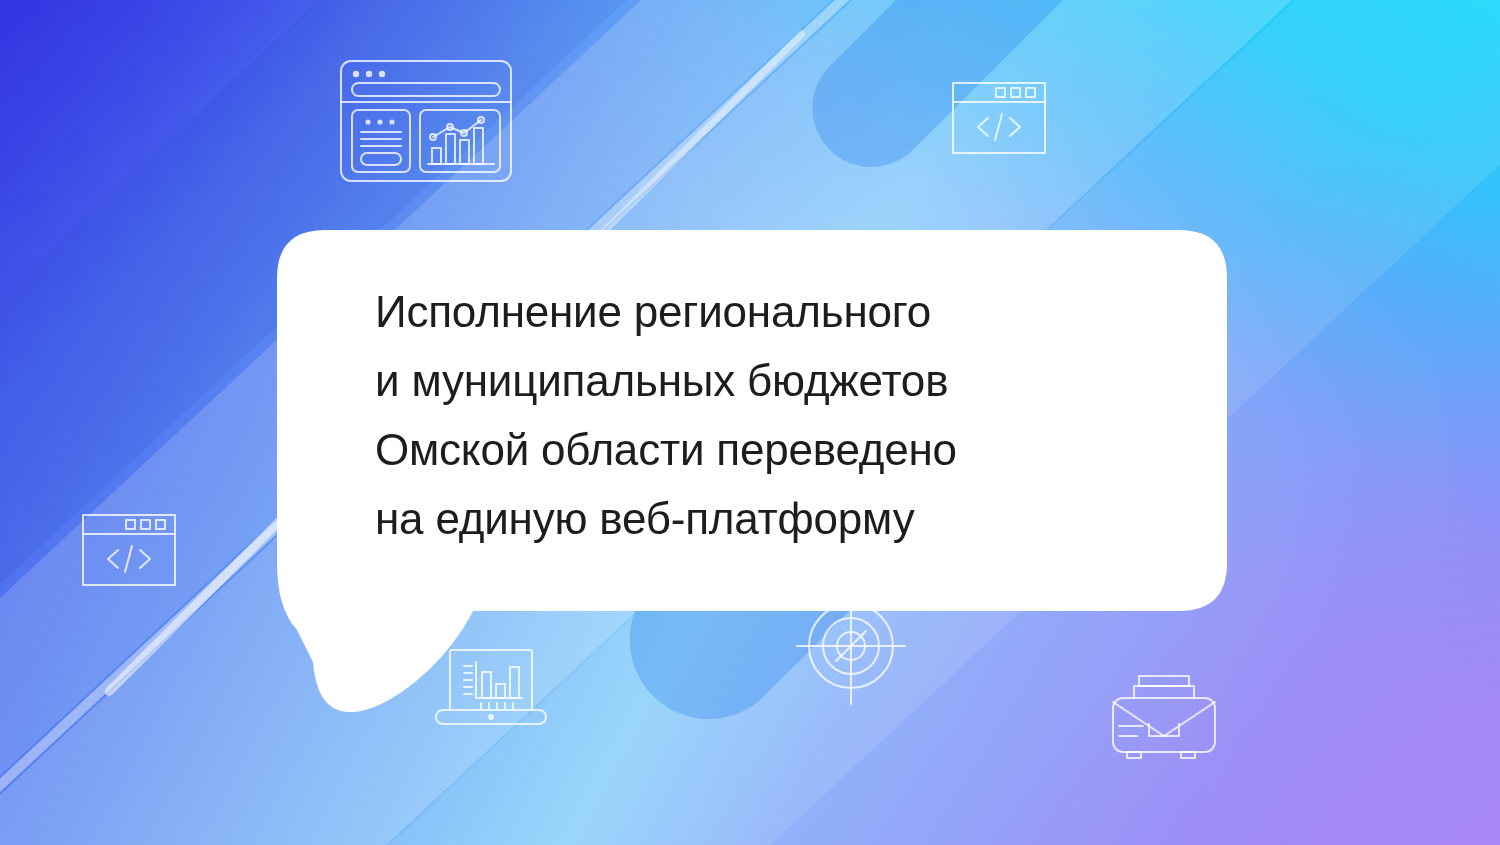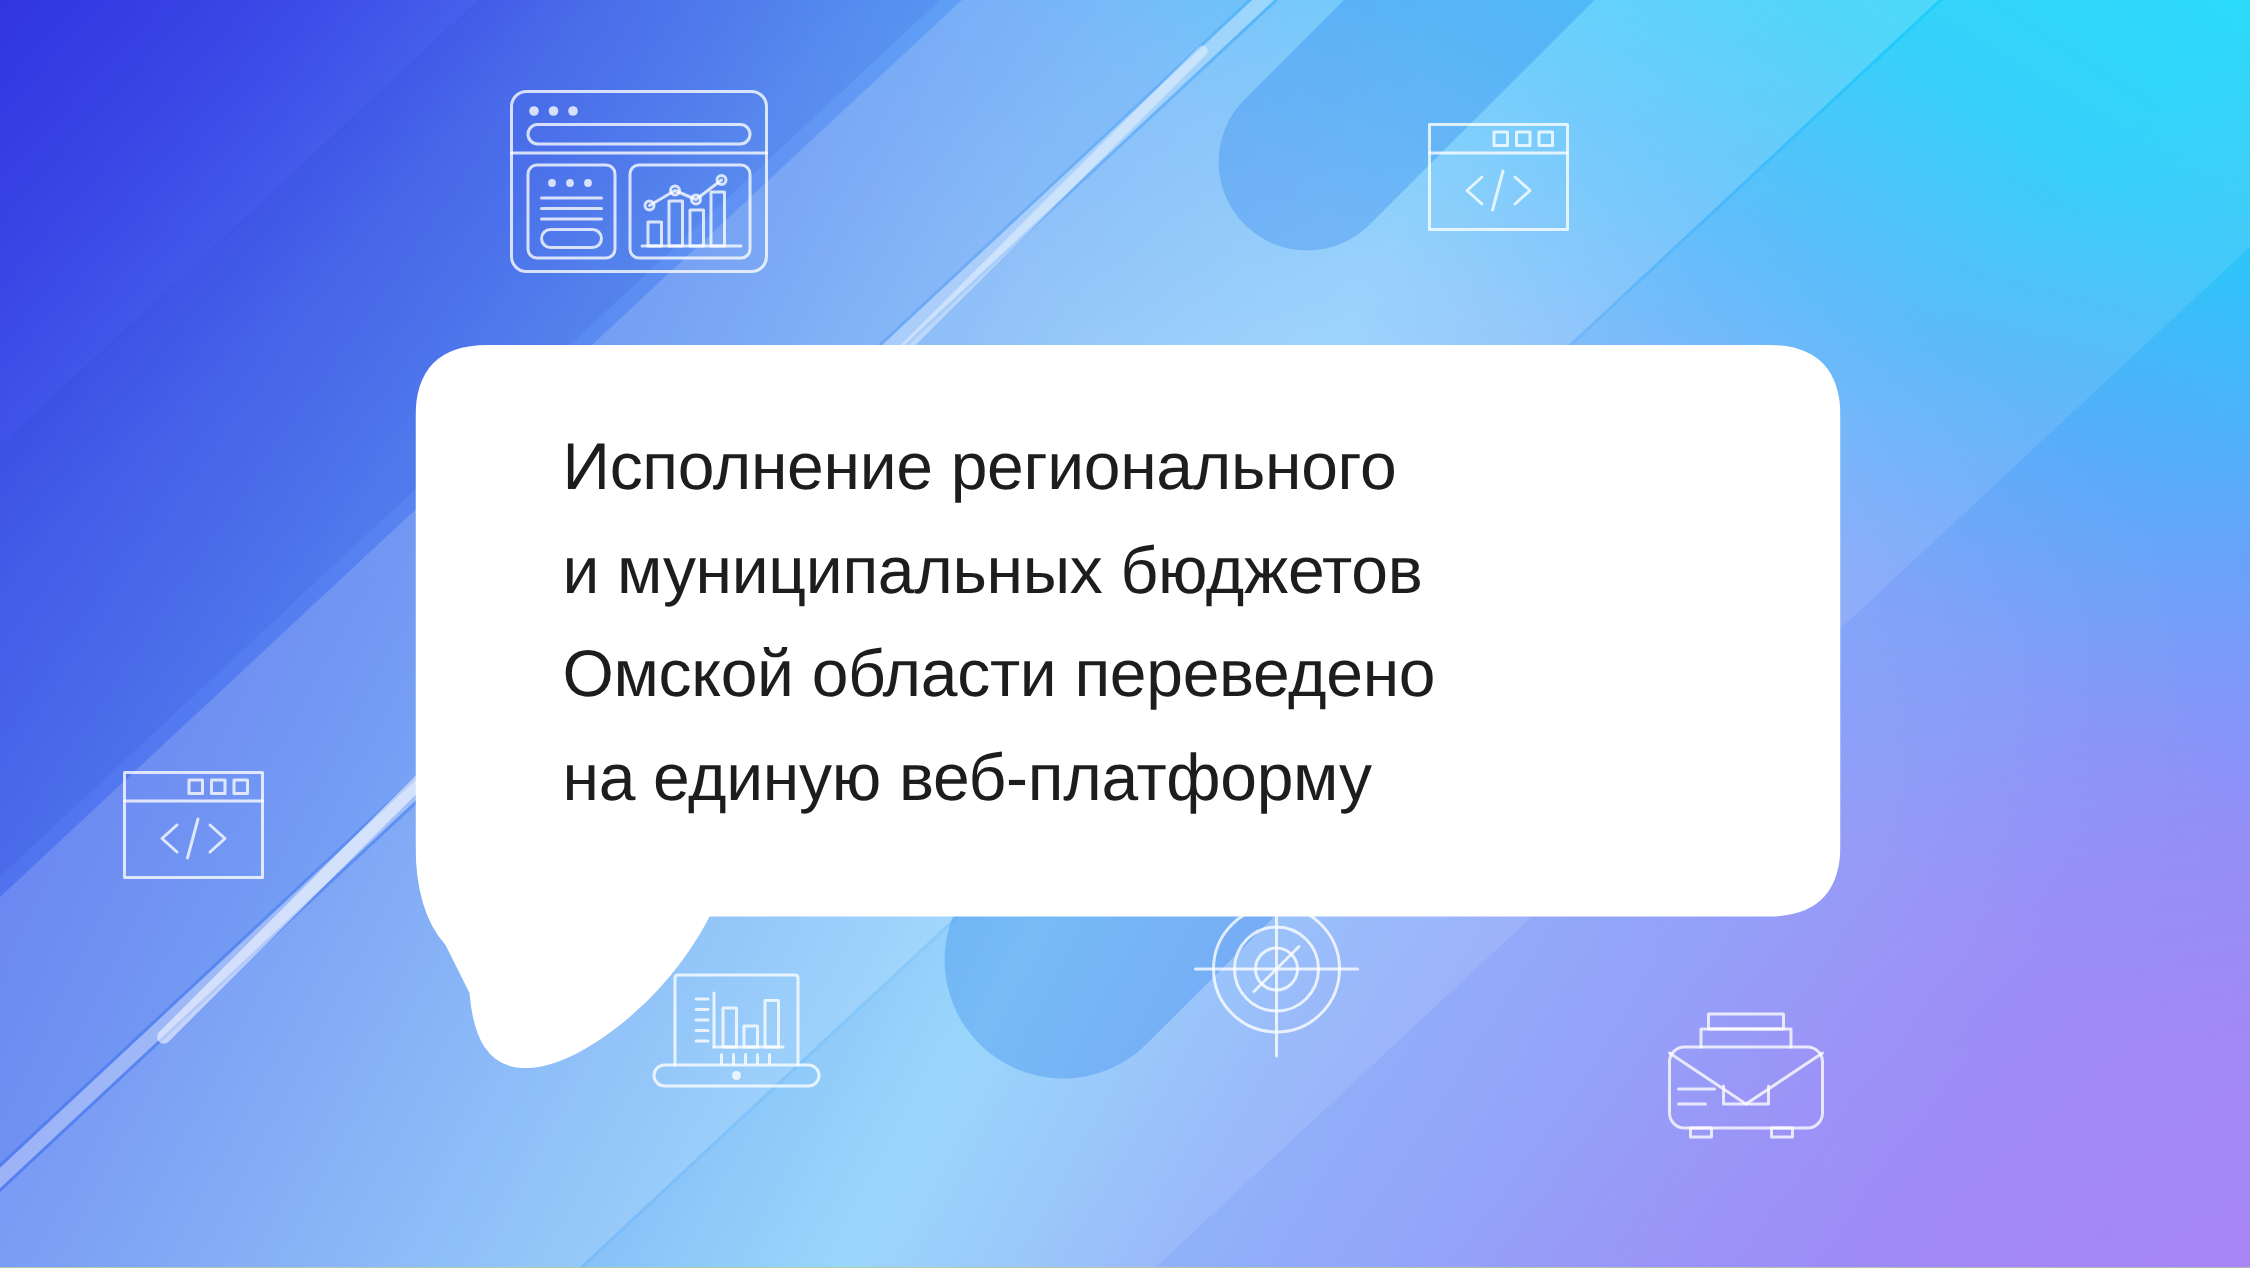--- a/index.html
+++ b/index.html
@@ -10,21 +10,21 @@
   }
   body {
     font-family: "Liberation Sans", "DejaVu Sans", sans-serif;
   }
 
   #stage {
     position: relative;
     width: 1500px;
     height: 845px;
     overflow: hidden;
-    background: #4d7c0f;
+    background: #fca5a5;
   }
 
   
   .bg-base {
     position: absolute;
     inset: 0;
     background: linear-gradient(118deg,
         #3b42e0 0%,
         #4a63ee 12%,
         #5b8df2 27%,

